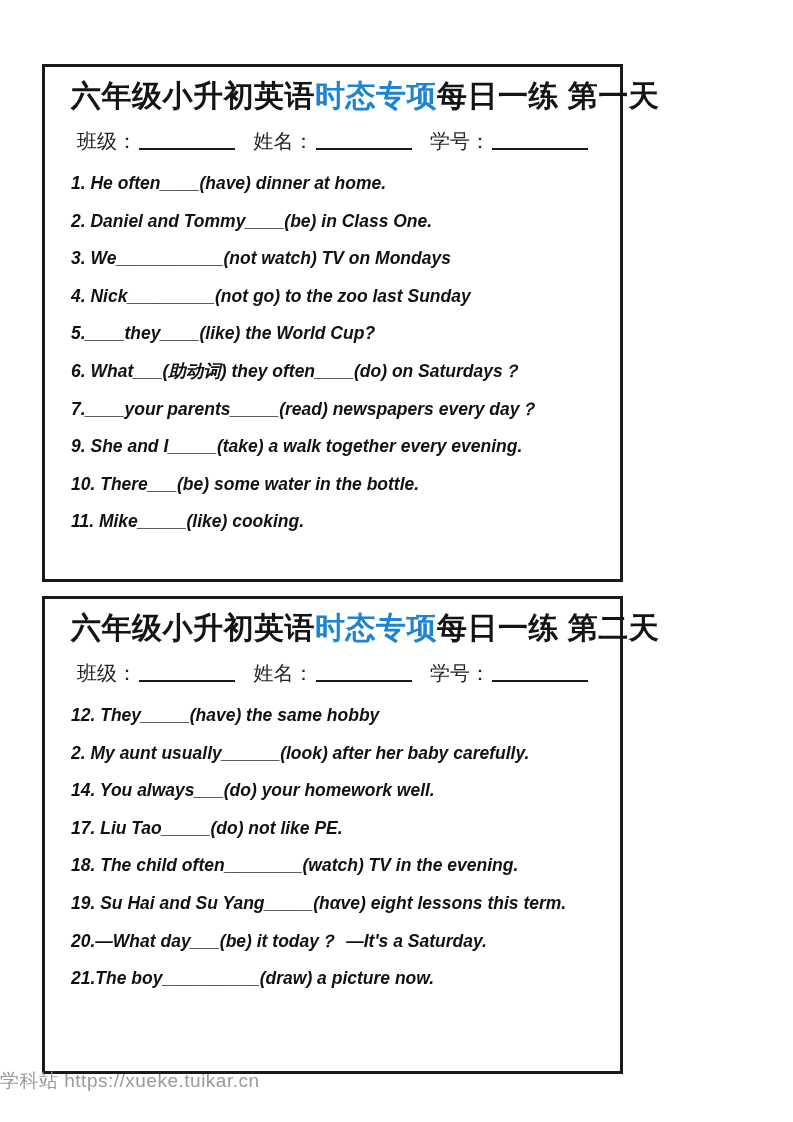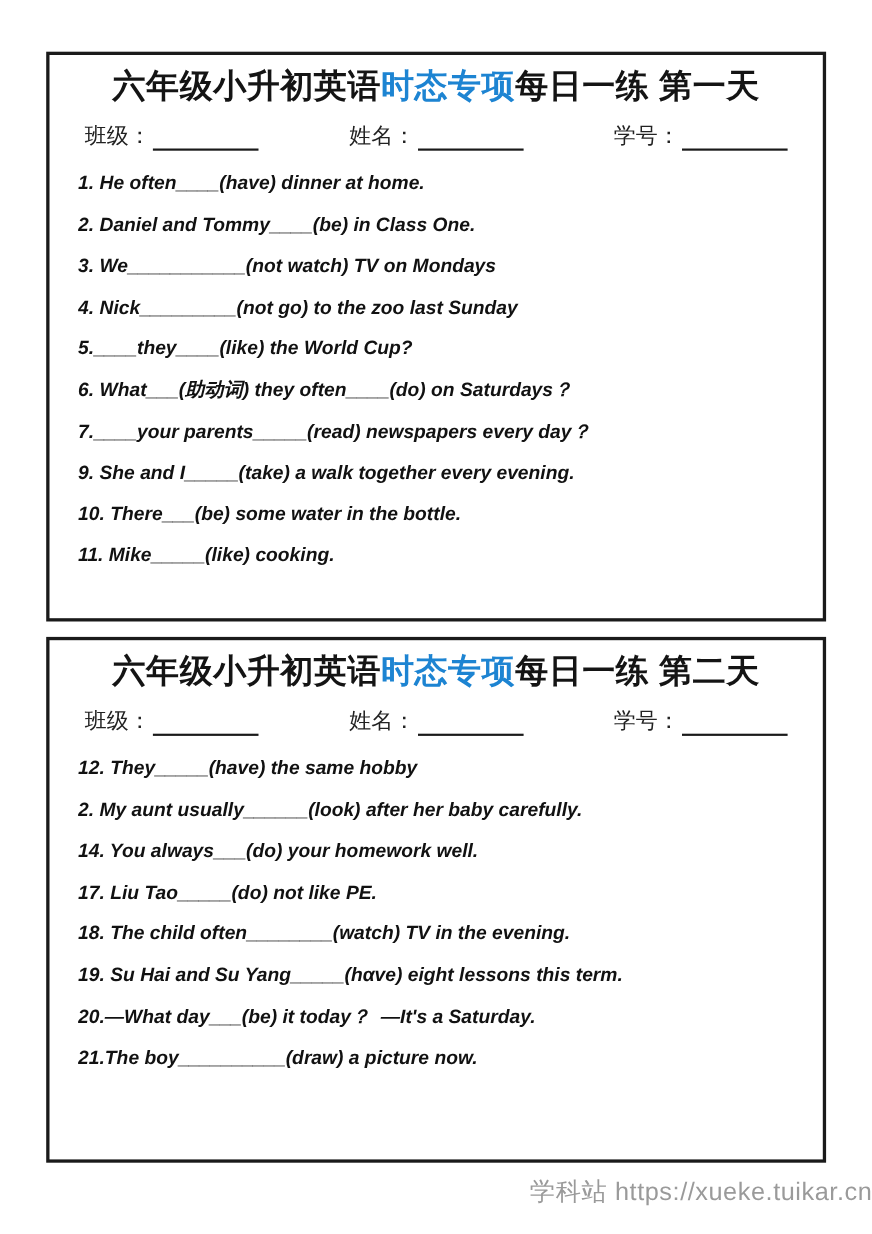--- a/index.html
+++ b/index.html
@@ -9,24 +9,25 @@
     height: 1122px;
     font-family: "Liberation Sans", sans-serif;
     color: #141414;
     overflow: hidden;
   }
   .page { width: 793px; height: 1122px; position: relative; }
 
   .card {
     position: absolute;
     left: 42px;
-    width: 709px;
+    width: 581px;
     border: 3px solid #1a1a1a;
     background: #ffffff;
     padding: 0 26px;
+    margin-top: 17px;
   }
   .card.day1 { top: 47px; height: 518px; }
   .card.day2 { top: 579px; height: 478px; }
 
   .title {
     margin-top: 9px;
     text-align: center;
     font-size: 30px;
     line-height: 40px;
     font-weight: bold;
@@ -35,21 +36,21 @@
   }
   .title .blue { color: #1d84d2; }
 
   .fields {
     margin-top: 12px;
     display: flex;
     justify-content: space-between;
     align-items: flex-end;
     padding: 0 6px;
   }
-  .field { display: flex; align-items: flex-end; }
+  .field { display: flex; align-items: flex-start; }
   .field .label { font-size: 20px; line-height: 26px; color: #222; }
   .field .blank-line {
     display: inline-block;
     width: 96px;
     height: 22px;
     border-bottom: 2px solid #1a1a1a;
     margin-left: 2px;
   }
 
   .questions { margin-top: 11px; list-style: none; }
@@ -62,22 +63,22 @@
     overflow: hidden;
     color: #111111;
     font-style: italic;
   }
 
   .footer {
     position: absolute;
     top: 1068px;
     left: 0;
     width: 793px;
-    text-align: right;
-    font-size: 23px;
+    text-align: left;
+    font-size: 19px;
     color: #9a9a9a;
     letter-spacing: 0.5px;
   }
 </style>
 </head>
 <body>
 
 <div class="page">
 
   <section class="card day1">

